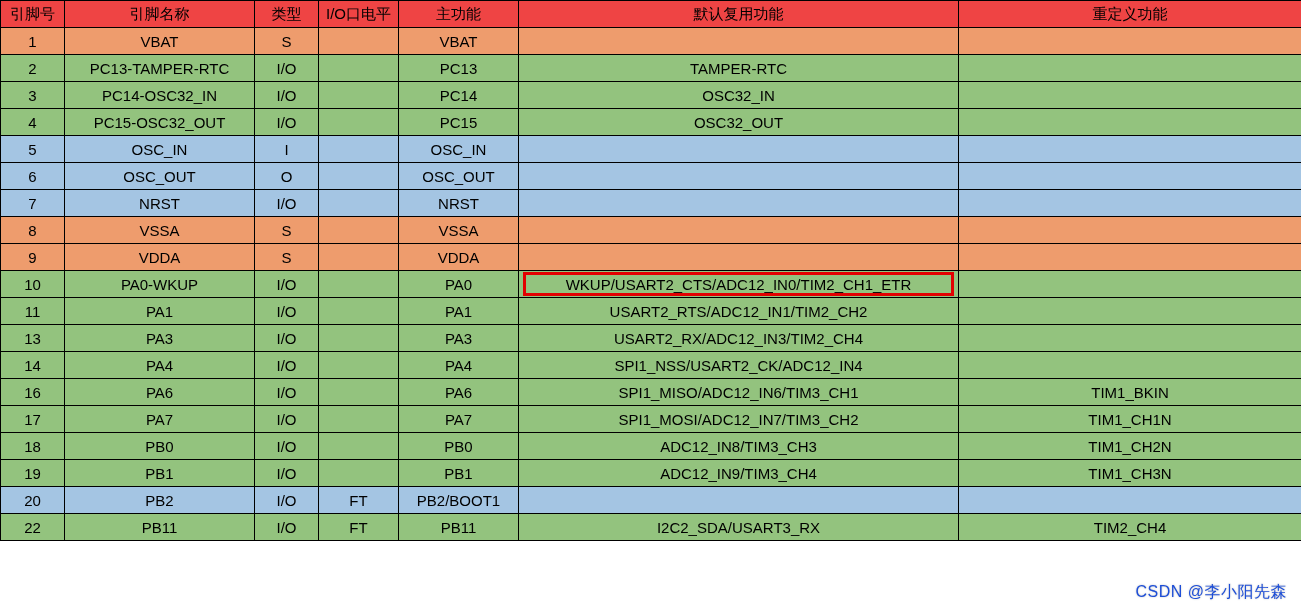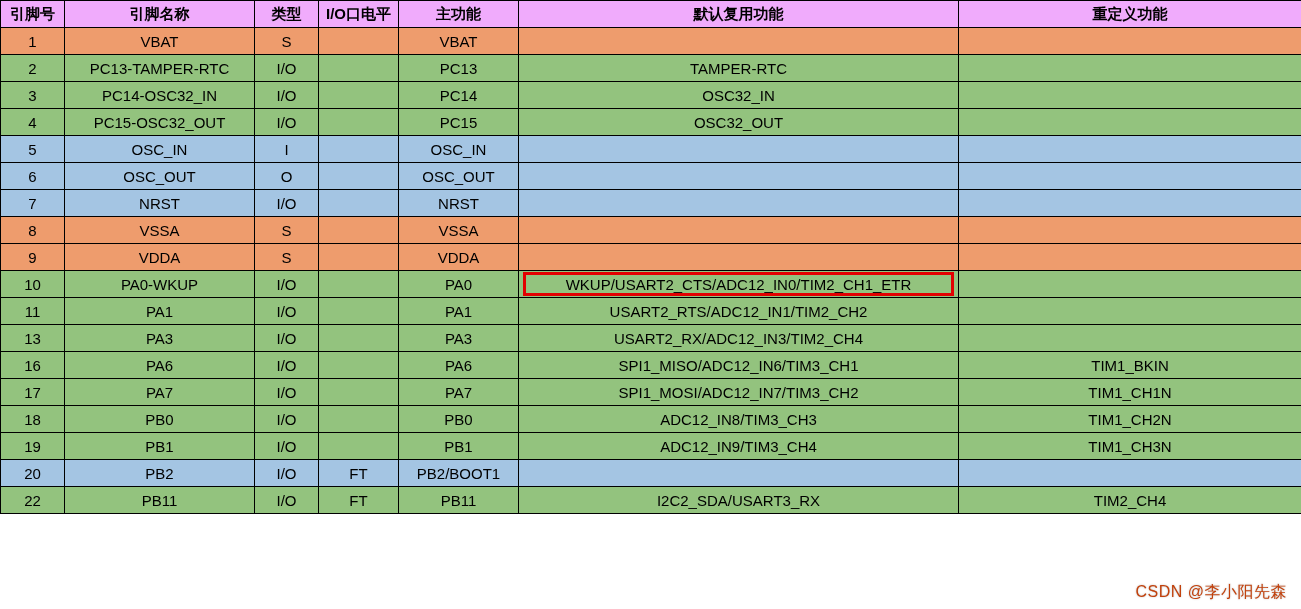--- a/index.html
+++ b/index.html
@@ -21,41 +21,41 @@
   th, td {
     border: 1px solid #000;
     text-align: center;
     vertical-align: middle;
     height: 24px;
     padding: 1px 2px;
     white-space: nowrap;
     overflow: hidden;
   }
   th {
-    background: #f0abfc;
-    font-weight: 700;
+    background: #ef4444;
+    font-weight: 400;
   }
   .c-orange { background: #ee9c6d; }
   .c-green  { background: #93c37e; }
   .c-blue   { background: #a4c5e3; }
   .bold { font-weight: 400; }
   .highlight-cell {
     position: relative;
   }
   .highlight-box {
     position: absolute;
     left: 4px; right: 4px; top: 1px; bottom: 1px;
     border: 3px solid #e30000;
     pointer-events: none;
   }
   .watermark {
     position: absolute;
     right: 14px;
     bottom: 6px;
-    color: #c2410c;
+    color: #1d4ed8;
     font-size: 16px;
     font-weight: 500;
     letter-spacing: 0.5px;
     text-shadow: 0 0 2px #bbb;
     pointer-events: none;
   }
 </style>
 </head>
 <body>
 
@@ -183,20 +183,29 @@
       <tr>
         <td class="c-green">13</td>
         <td class="c-green bold">PA3</td>
         <td class="c-green">I/O</td>
         <td class="c-green"></td>
         <td class="c-green">PA3</td>
         <td class="c-green">USART2_RX/ADC12_IN3/TIM2_CH4</td>
         <td class="c-green"></td>
       </tr>
       <tr>
+        <td class="c-green">14</td>
+        <td class="c-green bold">PA4</td>
+        <td class="c-green">I/O</td>
+        <td class="c-green"></td>
+        <td class="c-green">PA4</td>
+        <td class="c-green">SPI1_NSS/USART2_CK/ADC12_IN4</td>
+        <td class="c-green"></td>
+      </tr>
+      <tr>
         <td class="c-green">16</td>
         <td class="c-green bold">PA6</td>
         <td class="c-green">I/O</td>
         <td class="c-green"></td>
         <td class="c-green">PA6</td>
         <td class="c-green">SPI1_MISO/ADC12_IN6/TIM3_CH1</td>
         <td class="c-green">TIM1_BKIN</td>
       </tr>
       <tr>
         <td class="c-green">17</td>

